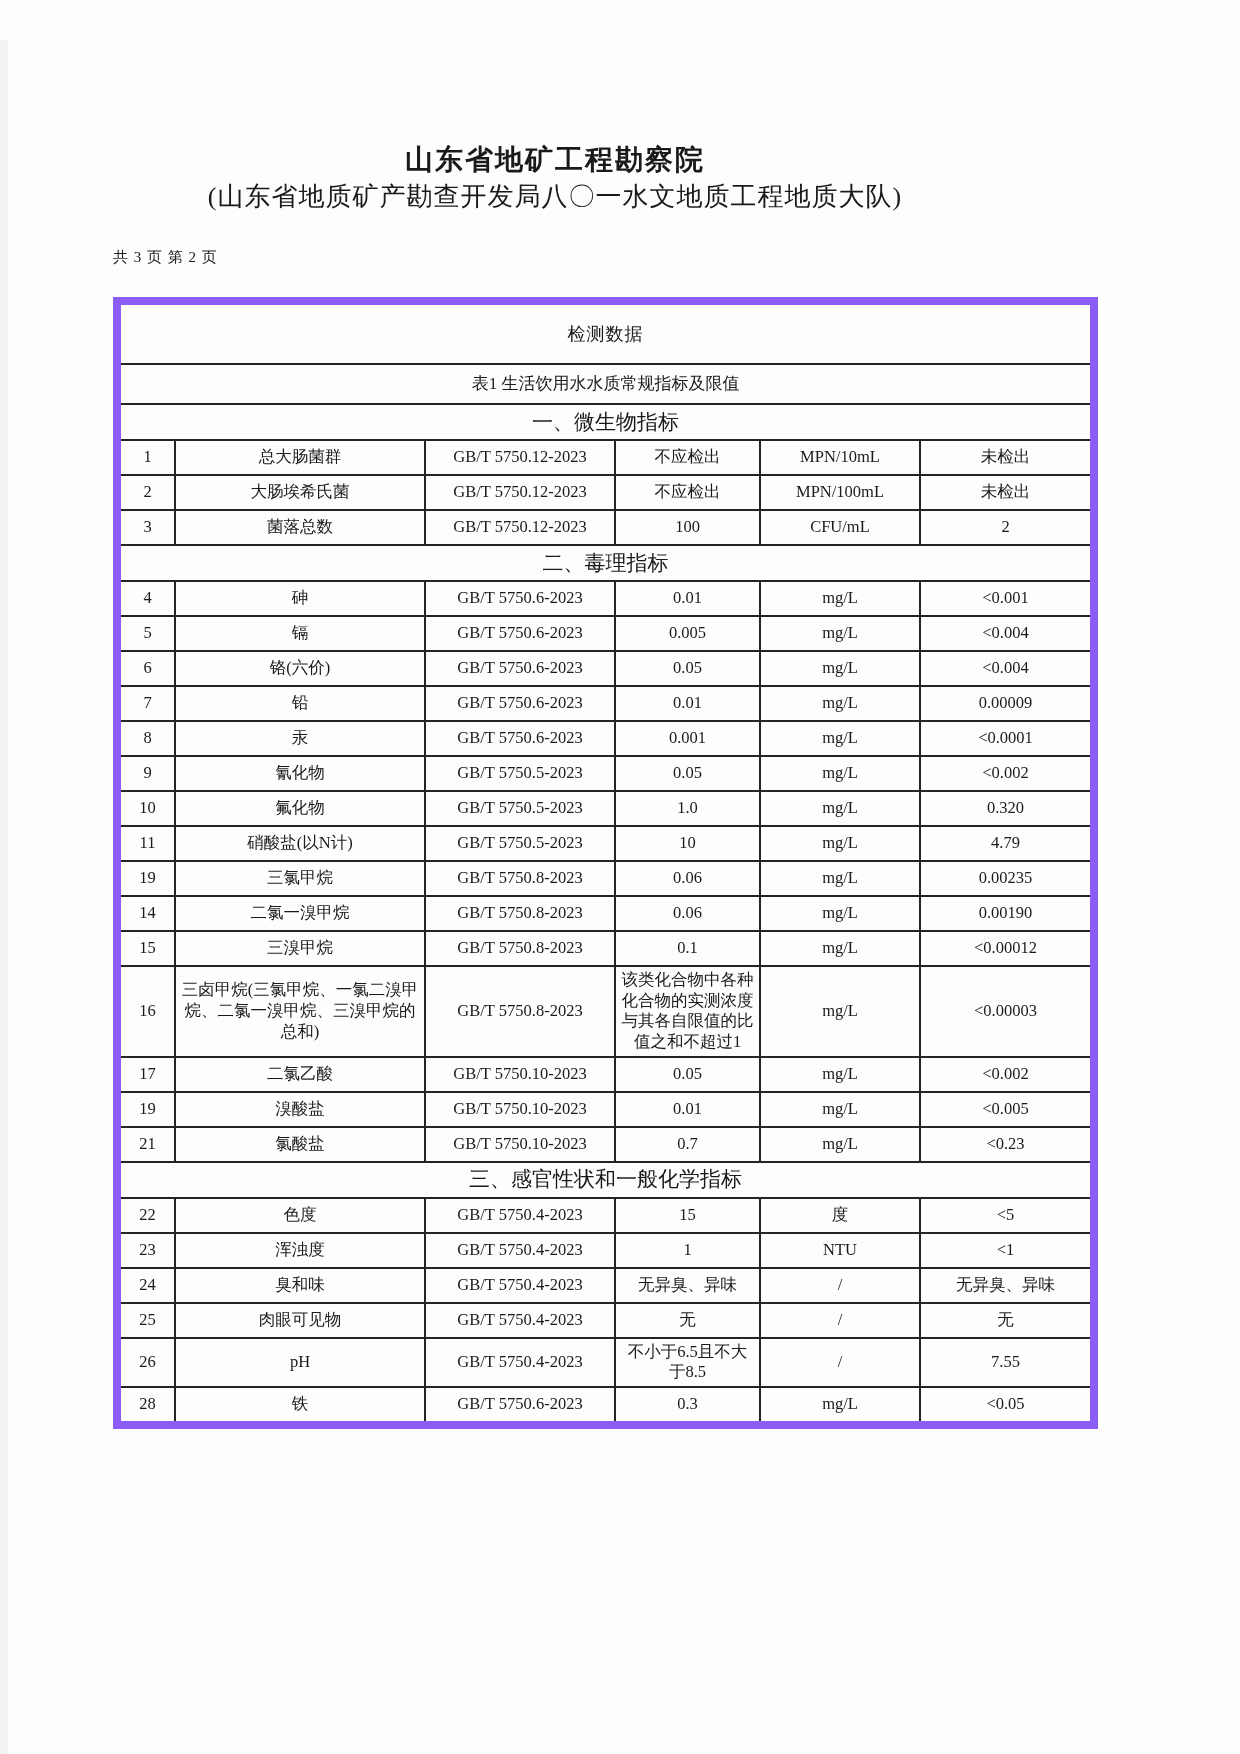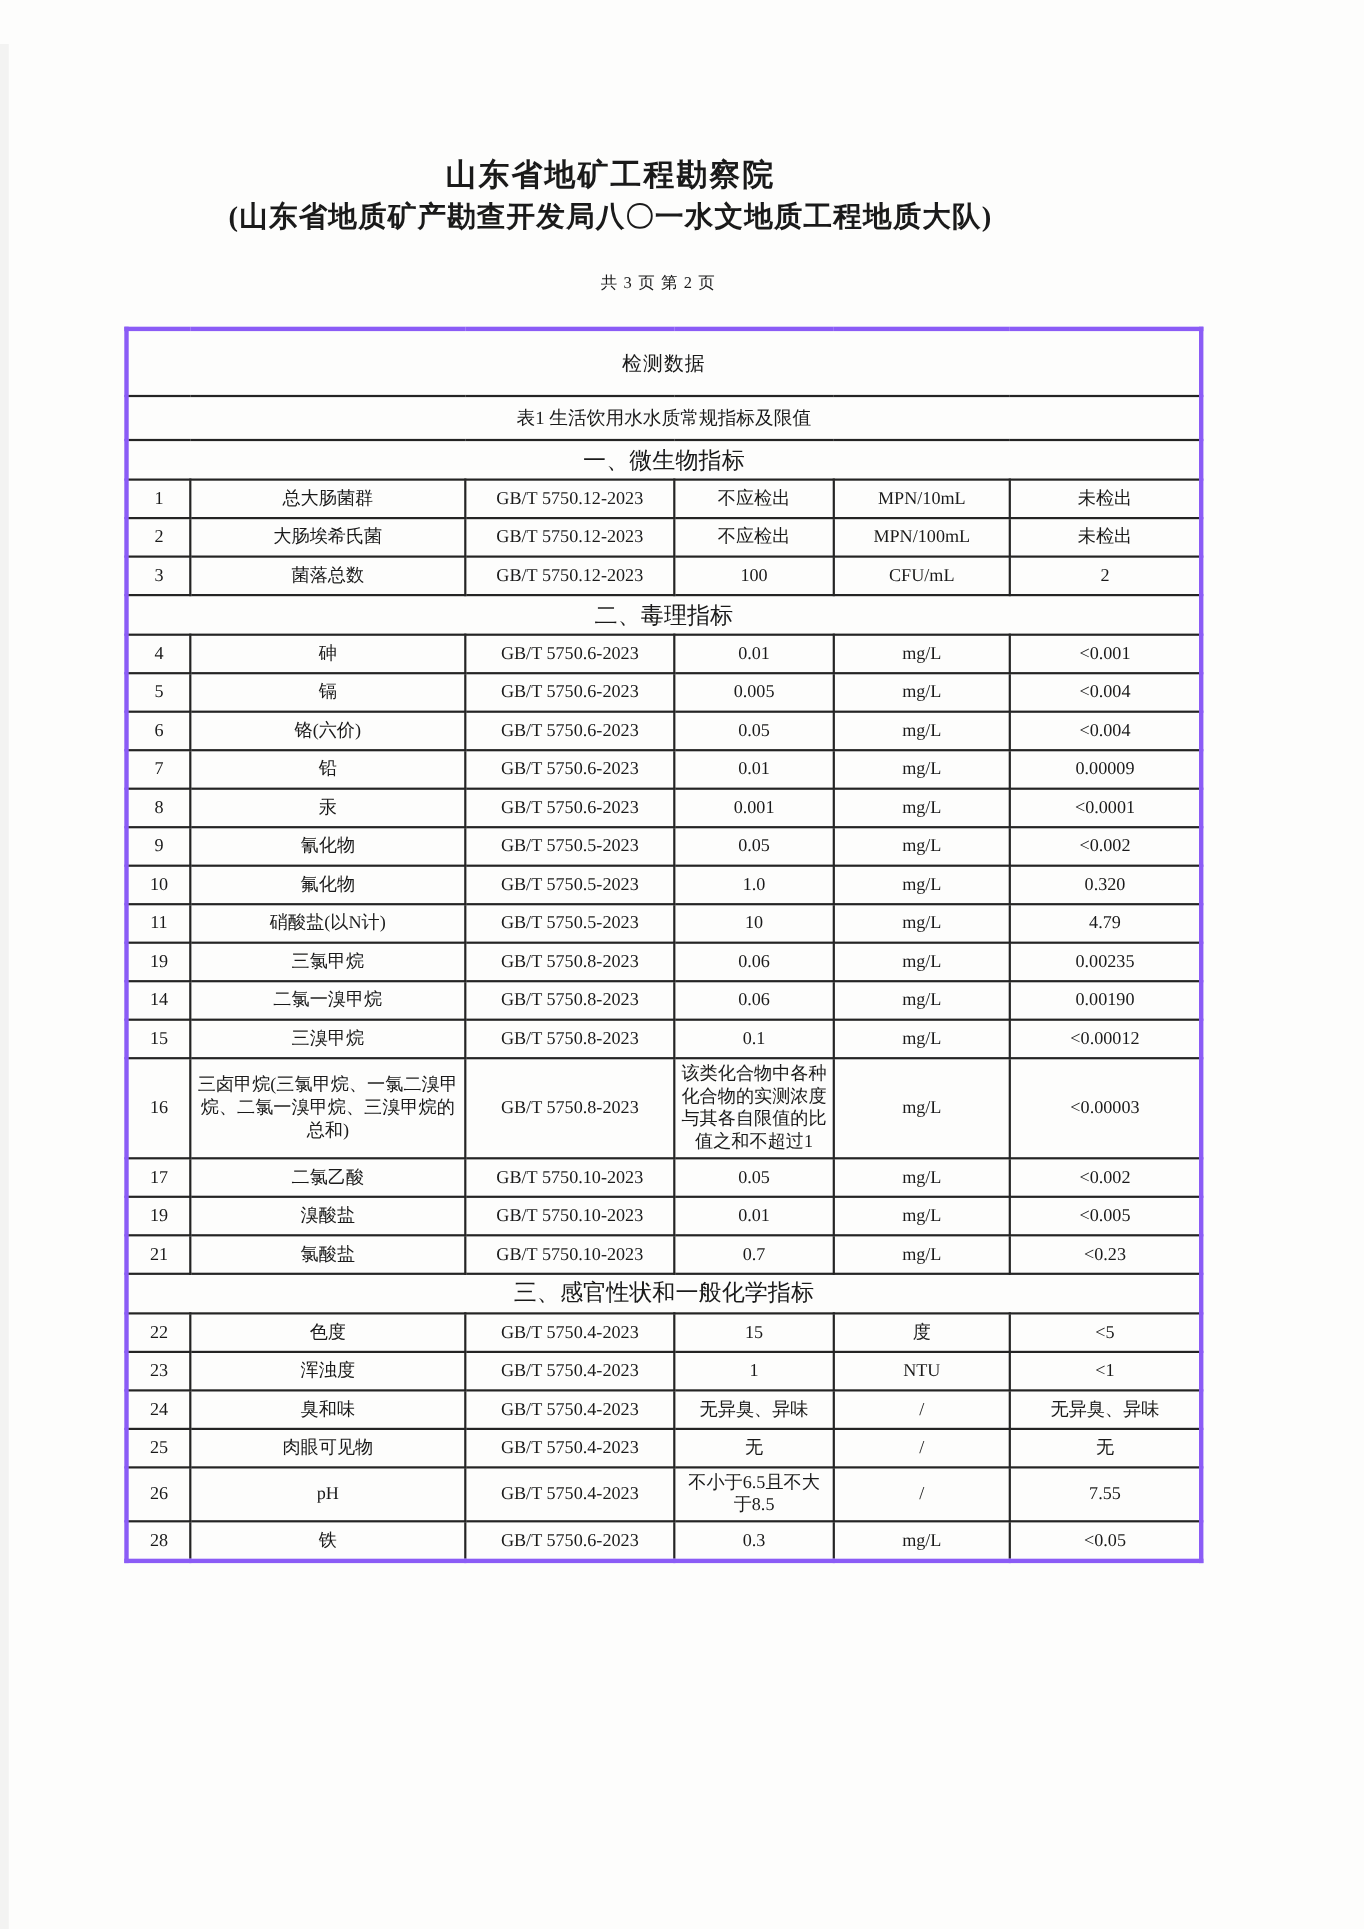--- a/index.html
+++ b/index.html
@@ -33,43 +33,43 @@
     text-align: center;
   }
   .title-line1 {
     font-size: 28px;
     font-weight: bold;
     letter-spacing: 2px;
     line-height: 1.3;
   }
   .title-line2 {
     font-size: 26px;
-    font-weight: bold;
+    font-weight: normal;
     letter-spacing: 1px;
     line-height: 1.45;
   }
   .page-info {
     position: absolute;
     left: 113px;
     top: 248px;
     width: 977px;
-    text-align: center;
+    text-align: left;
     font-size: 15px;
     padding-right: 6px;
     box-sizing: border-box;
     letter-spacing: 1px;
   }
   table.report {
     position: absolute;
     left: 113px;
     top: 297px;
     width: 977px;
     border-collapse: collapse;
     table-layout: fixed;
-    border: 4px solid #8b5cf6;
+    border: 8px solid #8b5cf6;
   }
   table.report td, table.report th {
     border: 2px solid #242424;
     text-align: center;
     vertical-align: middle;
     font-size: 16.5px;
     font-weight: normal;
     line-height: 1.25;
     padding: 3px 4px;
     overflow: hidden;

